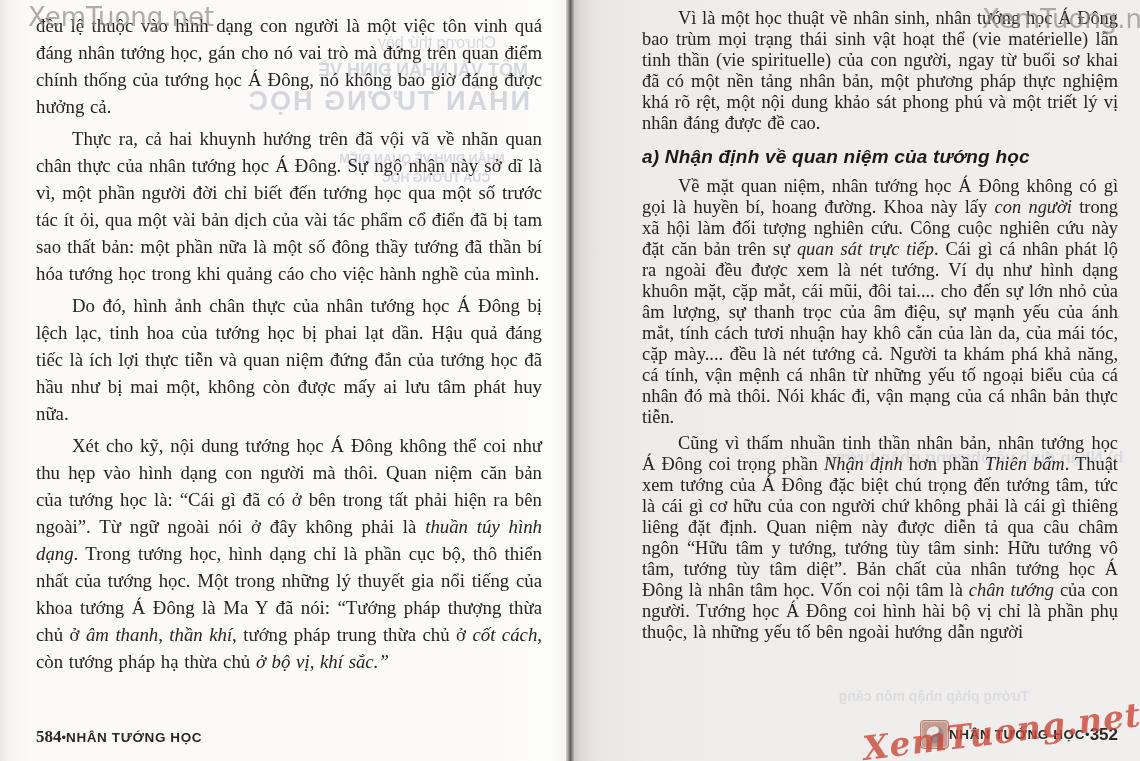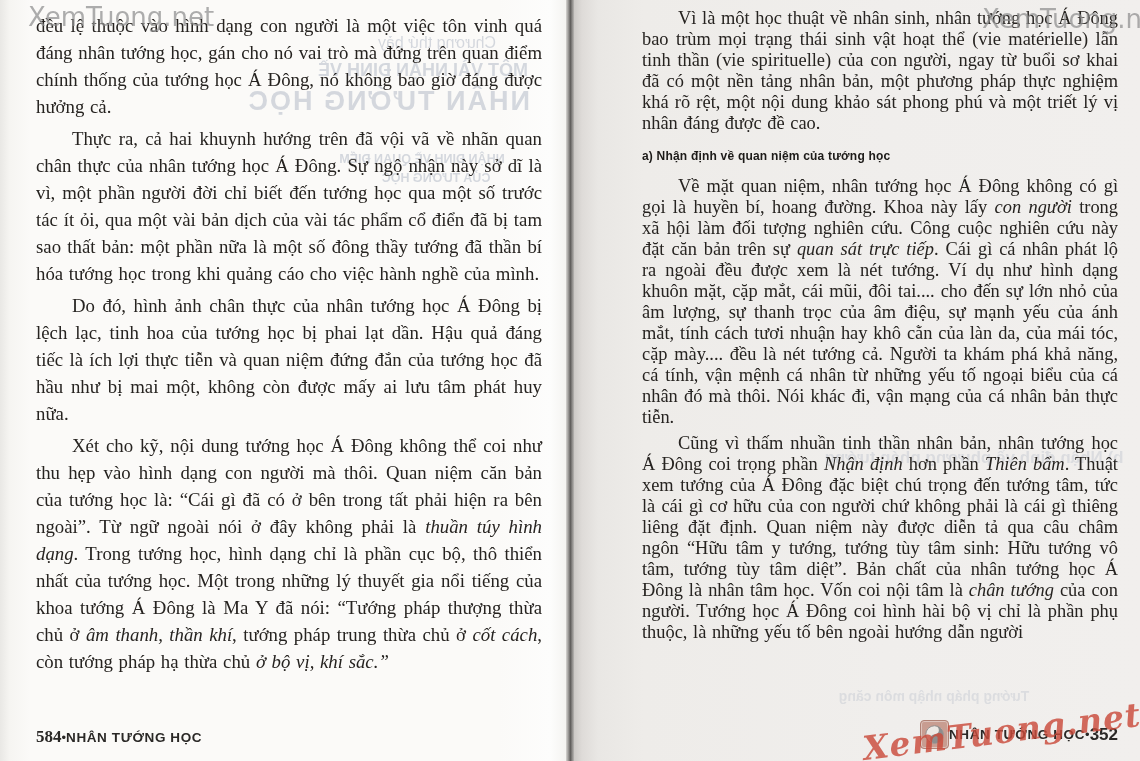--- a/index.html
+++ b/index.html
@@ -13,21 +13,21 @@
     background:linear-gradient(to right,#d8d6d3 0,#8f8d8a 35%,#5f5d5b 55%,#b9b7b4 100%);}
   .page-right{left:574px;width:566px;
     background:linear-gradient(to right,#ccc9c6 0,#dedbd8 8px,#e9e7e4 24px,#eeecE9 70px,#f0eeec 55%,#f1efed 100%);}
   
   .text-col{position:absolute;text-align:justify;}
   .col-left{left:36px;top:12px;width:506px;font-size:18.8px;line-height:27px;}
   .col-right{left:68px;top:8px;width:476px;font-size:18.4px;line-height:21px;}
   .text-col p{margin:0 0 5px 0;word-spacing:1px;}
   .text-col p.indent{text-indent:36px;}
   .section-heading{font-family:"Liberation Sans", sans-serif;font-weight:700;
-    font-size:12px;letter-spacing:.2px;margin:12px 0 9px 0;color:#1c1a18;text-align:left;}
+    font-size:19px;letter-spacing:.2px;margin:12px 0 9px 0;color:#1c1a18;text-align:left;font-style:italic;}
   
   .footer{position:absolute;display:flex;align-items:center;
     font-family:"Liberation Sans", sans-serif;color:#2a2826;}
   .footer-left{left:36px;bottom:14px;}
   .footer-right{right:22px;bottom:12px;}
   .page-num{font-family:"Liberation Serif", serif;font-weight:600;font-size:17px;}
   .footer-right .page-num{font-family:"Liberation Sans", sans-serif;font-weight:700;font-size:17px;}
   .book-title{font-weight:700;font-size:13.5px;letter-spacing:.6px;}
   .footer .dot{font-size:13px;}
   

